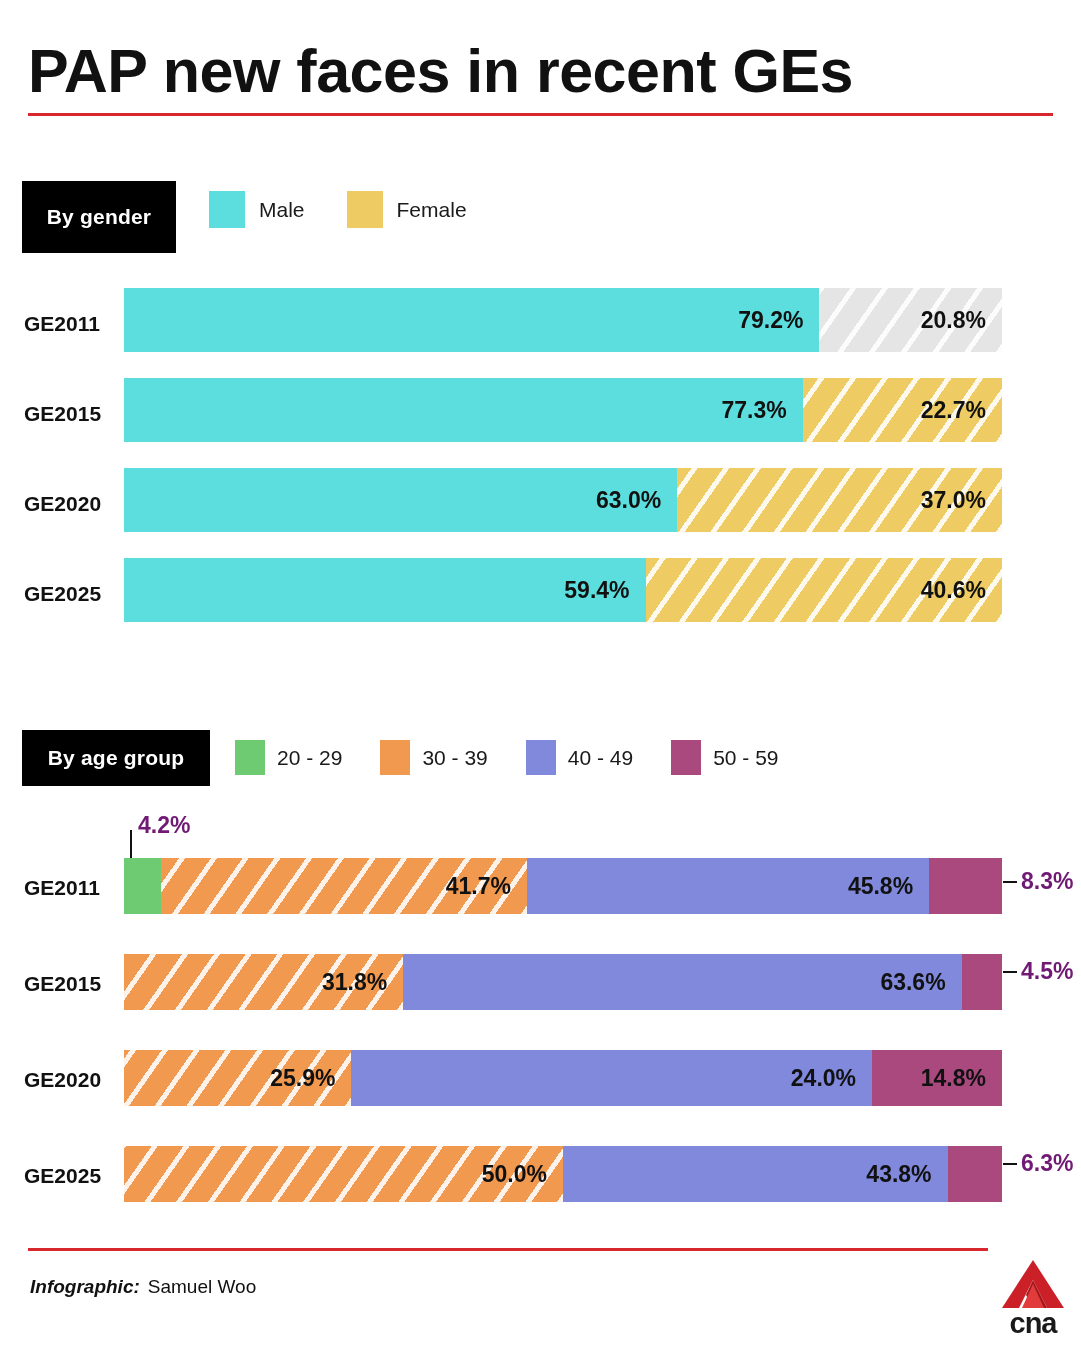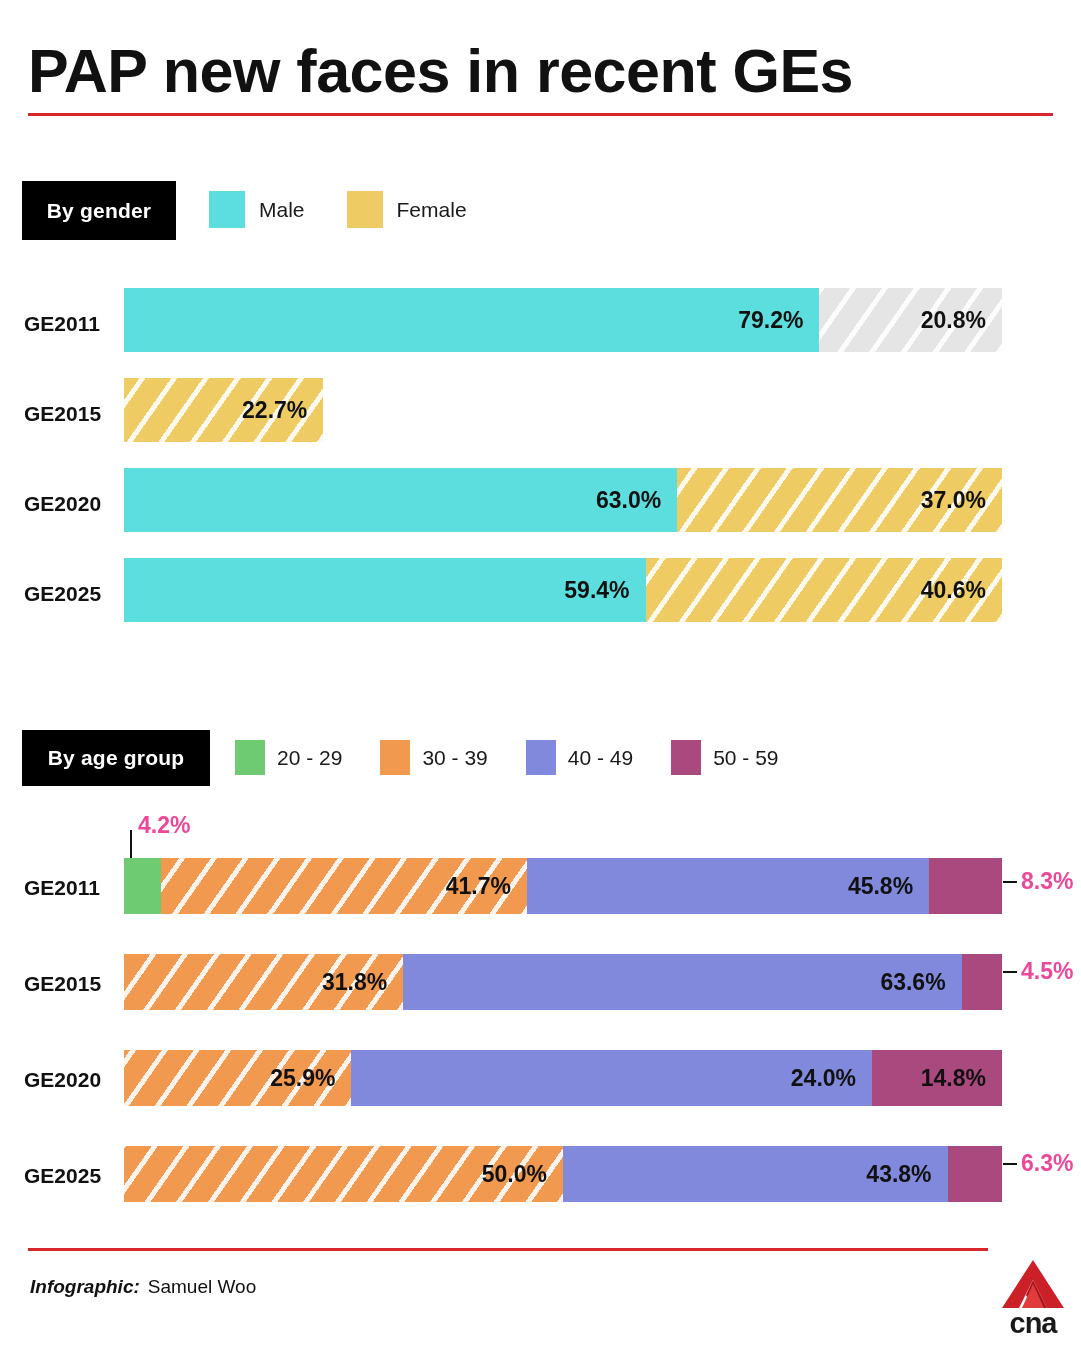--- a/index.html
+++ b/index.html
@@ -40,21 +40,21 @@
     position: absolute;
     background: #000000;
     color: #ffffff;
     font-size: 21px;
     font-weight: bold;
     display: flex;
     align-items: center;
     justify-content: center;
     letter-spacing: 0.2px;
   }
-  #gender-chip { left: 22px; top: 181px; width: 154px; height: 59px; }
+  #gender-chip { left: 22px; top: 181px; width: 154px; height: 72px; }
   #age-chip    { left: 22px; top: 730px; width: 188px; height: 56px; }
 
   
   .legend {
     position: absolute;
     display: flex;
     align-items: center;
   }
   #gender-legend { left: 209px; top: 191px; }
   #age-legend    { left: 235px; top: 740px; }
@@ -146,21 +146,21 @@
   }
   .callout-dash {
     width: 14px;
     height: 2px;
     background: #111111;
     margin-right: 4px;
   }
   .callout-text {
     font-size: 23px;
     font-weight: bold;
-    color: #ec4899;
+    color: #701a75;
   }
   .callout-top {
     position: absolute;
     white-space: nowrap;
   }
   .callout-top .callout-text {
     position: absolute;
     left: 14px;
     top: -4px;
   }
@@ -250,20 +250,23 @@
       </div>
       <div class="seg hatch" style="width:20.8%; background:#e5e5e5">
         <span class="seg-value">20.8%</span>
       </div>
     </div>
   </div>
 
   <div class="row">
     <div class="row-label" style="top:124px">GE2015</div>
     <div class="bar" style="top:100px; width:878px; height:64px">
+      <div class="seg" style="width:77.3%; background:#5cdede">
+        <span class="seg-value">77.3%</span>
+      </div>
       <div class="seg hatch" style="width:22.7%; background:#eecc63">
         <span class="seg-value">22.7%</span>
       </div>
     </div>
   </div>
 
   <div class="row">
     <div class="row-label" style="top:214px">GE2020</div>
     <div class="bar" style="top:190px; width:878px; height:64px">
       <div class="seg" style="width:63%; background:#5cdede">

